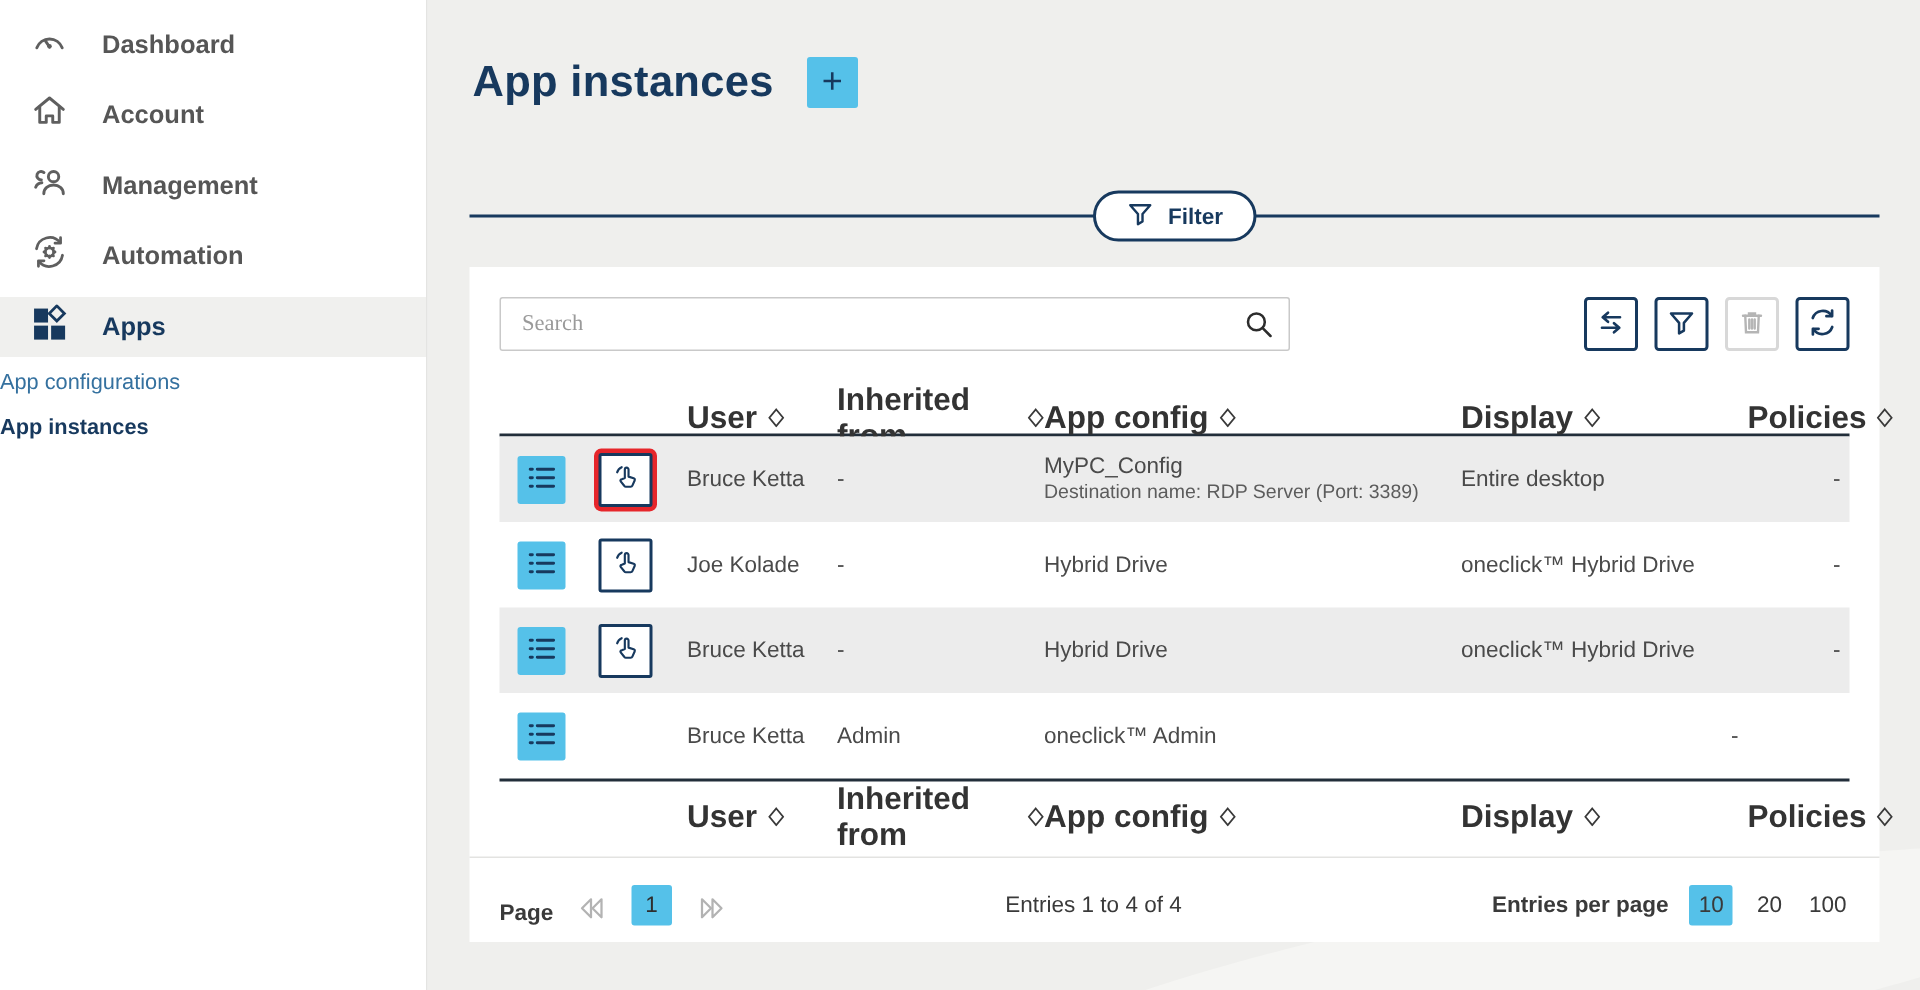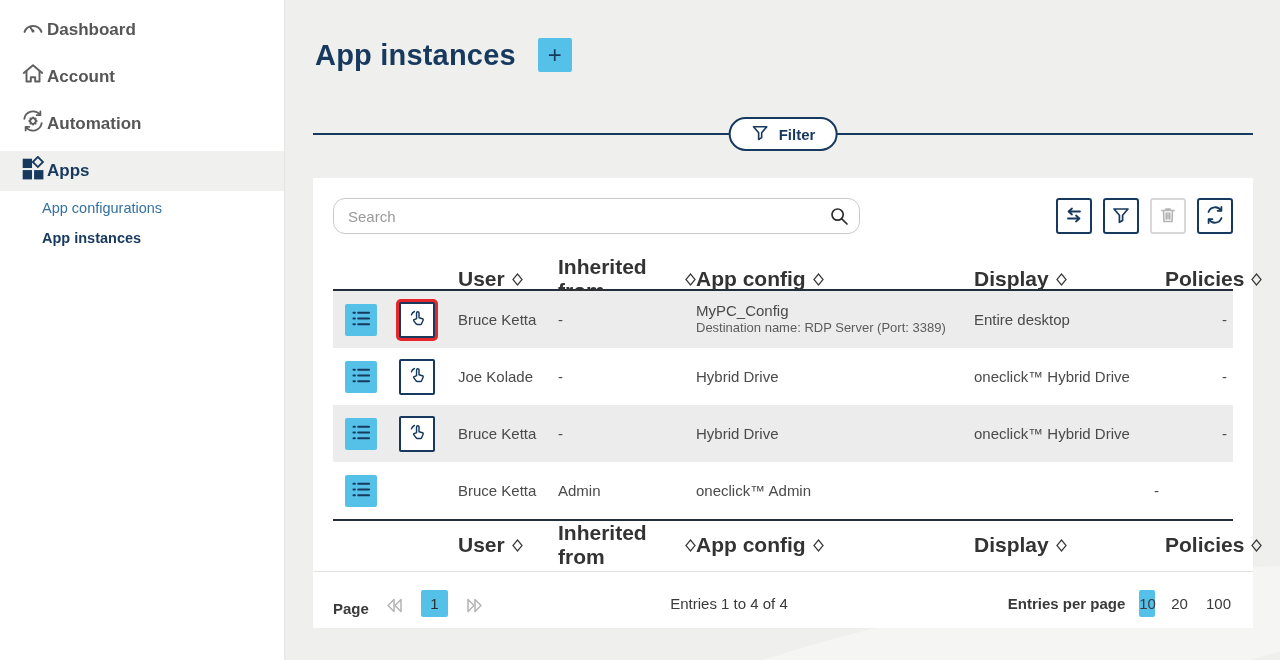--- a/index.html
+++ b/index.html
@@ -7,49 +7,49 @@
   body { font-family:"Liberation Sans", sans-serif; background:#efefed; color:#4a4a4a; }
   .app { position:relative; width:1280px; height:660px; display:flex; }
 
   
   .deco-band { position:absolute; right:-140px; bottom:-45px; width:760px; height:110px;
     background:#f5f5f3; border-radius:50%; transform:rotate(-10deg); }
 
   
   .sidebar { position:relative; width:285px; height:660px; background:#ffffff;
     border-right:1px solid #e4e4e2; flex:0 0 285px; z-index:2; padding-top:6px; }
-  .nav-item { display:flex; align-items:center; gap:1px; height:47px; padding-left:20px;
+  .nav-item { display:flex; align-items:center; gap:22px; height:47px; padding-left:20px;
     font-size:17px; font-weight:600; color:#565656; cursor:pointer; }
   .nav-item svg { flex:0 0 26px; }
   .nav-item.active { background:#f0f0ee; color:#17395e; height:40px; margin:4px 0 2px; }
-  .sub-item { padding-left:42px; font-size:14.5px; height:30px; display:flex; align-items:center; cursor:pointer; }
+  .sub-item { font-size:14.5px; height:30px; display:flex; align-items:center; cursor:pointer; }
   .sub-item.link { color:#35719f; }
   .sub-item.current { color:#17395e; font-weight:bold; }
 
   
   .main { position:relative; flex:1; height:660px; z-index:1; }
   .page-header { position:absolute; top:38px; left:30px; display:flex; align-items:center; gap:22px; }
   .page-title { font-size:29px; font-weight:bold; color:#17395e; letter-spacing:.2px; }
   .add-btn { width:34px; height:34px; background:#55c1e9; border:none; border-radius:2px;
     color:#17395e; font-size:24px; font-weight:400; line-height:30px; cursor:pointer; }
 
-  .filter-bar { position:absolute; top:117px; left:28px; width:940px; height:34px; }
+  .filter-bar { position:absolute; top:127px; left:28px; width:940px; height:34px; }
   .filter-line { position:absolute; top:16px; left:0; right:0; border-top:2px solid #17395e; }
   .filter-pill { position:absolute; left:50%; top:0; transform:translateX(-50%);
     height:34px; padding:0 20px; background:#ffffff; border:2px solid #17395e; border-radius:17px;
     display:flex; align-items:center; gap:9px; font-size:15px; font-weight:bold; color:#17395e; cursor:pointer; }
 
   
   .panel { position:absolute; top:178px; left:28px; width:940px; height:450px;
     background:#ffffff; padding:20px 20px 0; display:flex; flex-direction:column; }
 
   .panel-toolbar { display:flex; justify-content:space-between; align-items:center; }
   .search-wrap { position:relative; width:527px; }
-  .search-wrap input { width:100%; height:36px; border:1px solid #c9c9c9; border-radius:12px;
-    padding:0 42px 0 14px; font-size:15px; color:#444; font-family:Liberation Sans, sans-serif; outline:none; }
+  .search-wrap input { width:100%; height:36px; border:1px solid #c9c9c9; border-radius:2px;
+    padding:0 42px 0 14px; font-size:15px; color:#444; font-family:Liberation Serif, serif; outline:none; }
   .search-wrap input::placeholder { color:#9a9a9a; }
   .search-icon { position:absolute; right:10px; top:7px; }
   .tool-btns { display:flex; gap:11px; }
   .tool-btn { width:36px; height:36px; background:#fff; border:2px solid #17395e; border-radius:3px;
     display:flex; align-items:center; justify-content:center; cursor:pointer; }
   .tool-btn.disabled { border-color:#d8d8d8; cursor:default; }
 
   
   .tgrid { display:grid; grid-template-columns:125px 100px 138px 278px 191px 1fr; align-items:center; }
   .thead { height:36px; margin-top:21px; font-size:21px; font-weight:bold; color:#333;
@@ -76,21 +76,21 @@
   .pager { position:relative; height:49px; display:flex; align-items:center; justify-content:space-between;
     font-size:15px; color:#3a3a3a; margin-top:auto; }
   .pager-left { display:flex; align-items:flex-end; gap:15px; }
   .pager-label { font-weight:bold; }
   .chev-btn { background:none; border:none; cursor:pointer; display:flex; align-items:center; padding:0; }
   .page-num { width:27px; height:27px; background:#55c1e9; border:none; border-radius:2px;
     font-size:15px; color:#2e2e2e; cursor:pointer; }
   .pager-center { position:absolute; left:44%; transform:translateX(-50%); }
   .pager-right { display:flex; align-items:center; gap:14px; }
   .pp-opt { background:none; border:none; font-size:15px; color:#3a3a3a; cursor:pointer; padding:4px 2px; }
-  .pp-opt.selected { background:#55c1e9; border-radius:2px; width:16px; height:27px; padding:0; }
+  .pp-opt.selected { background:#55c1e9; border-radius:2px; width:29px; height:27px; padding:0; }
 </style>
 </head>
 <body>
 
 <div class="app">
   <div class="deco-band"></div>
 
   <aside class="sidebar">
     <div class="nav-item">
       <span>
@@ -103,20 +103,31 @@
       <span>Dashboard</span>
     </div>
     <div class="nav-item">
       <span>
         <svg width="26" height="26" viewBox="0 0 24 24" fill="none" stroke="#5f5f5f" stroke-width="1.8" stroke-linecap="round" stroke-linejoin="round">
           <path d="M3.5 11 L12 4 L20.5 11"></path>
           <path d="M6 9.5 V19 H10 V15 H14 V19 H18 V9.5"></path>
         </svg>
       </span>
       <span>Account</span>
+    </div>
+    <div class="nav-item">
+      <span>
+        <svg width="26" height="26" viewBox="0 0 24 24" fill="none" stroke="#5f5f5f" stroke-width="1.8" stroke-linecap="round">
+          <circle cx="14.5" cy="9" r="3.2"></circle>
+          <path d="M8.5 19.5 C8.5 16.2 11.2 14.2 14.5 14.2 C17.8 14.2 20.5 16.2 20.5 19.5"></path>
+          <path d="M8.6 6.5 A2.6 2.6 0 1 0 7 11"></path>
+          <path d="M3.5 15.5 C4.2 13.8 5.6 12.9 7.3 12.8"></path>
+        </svg>
+      </span>
+      <span>Management</span>
     </div>
     <div class="nav-item">
       <span>
         <svg width="26" height="26" viewBox="0 0 24 24" fill="none" stroke="#5f5f5f" stroke-width="1.7" stroke-linecap="round" stroke-linejoin="round">
           <path d="M4 10 A8.2 8.2 0 0 1 18.5 6.2"></path>
           <path d="M18.8 3.2 L18.8 6.6 L15.4 6.6"></path>
           <path d="M20 14 A8.2 8.2 0 0 1 5.5 17.8"></path>
           <path d="M5.2 20.8 L5.2 17.4 L8.6 17.4"></path>
           <circle cx="12" cy="12" r="2.6"></circle>
           <path d="M12 8.6 V9.4 M12 14.6 V15.4 M8.6 12 H9.4 M14.6 12 H15.4 M9.6 9.6 L10.2 10.2 M13.8 13.8 L14.4 14.4 M14.4 9.6 L13.8 10.2 M10.2 13.8 L9.6 14.4"></path>

